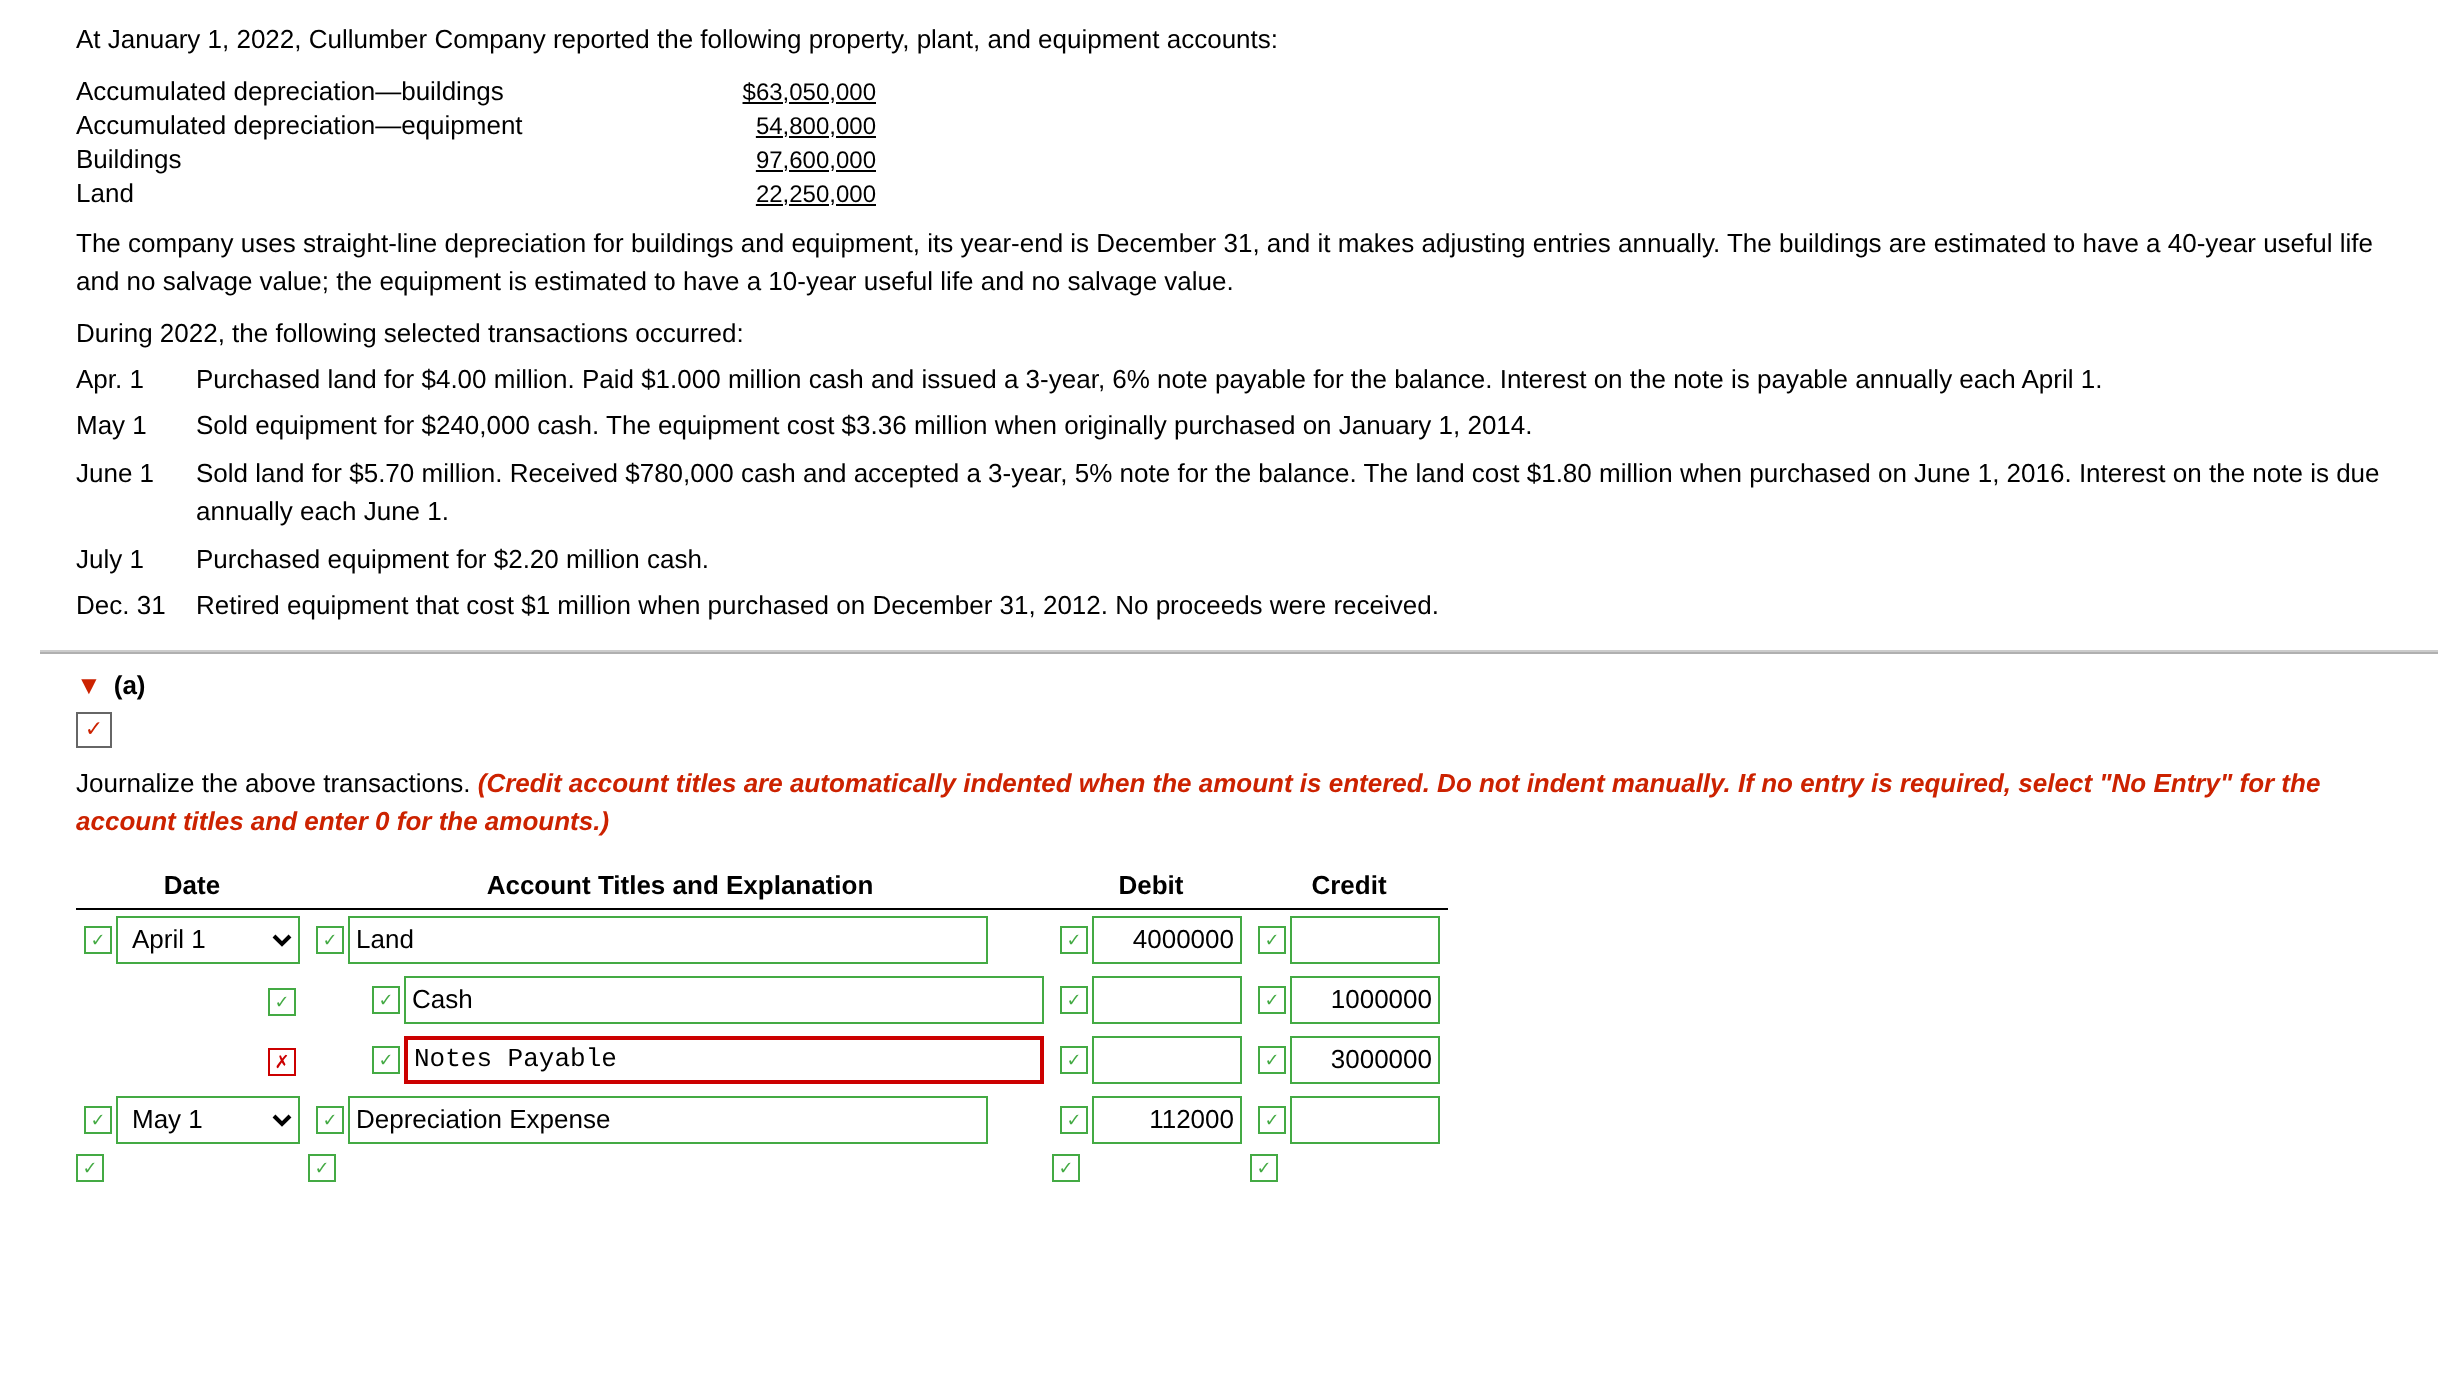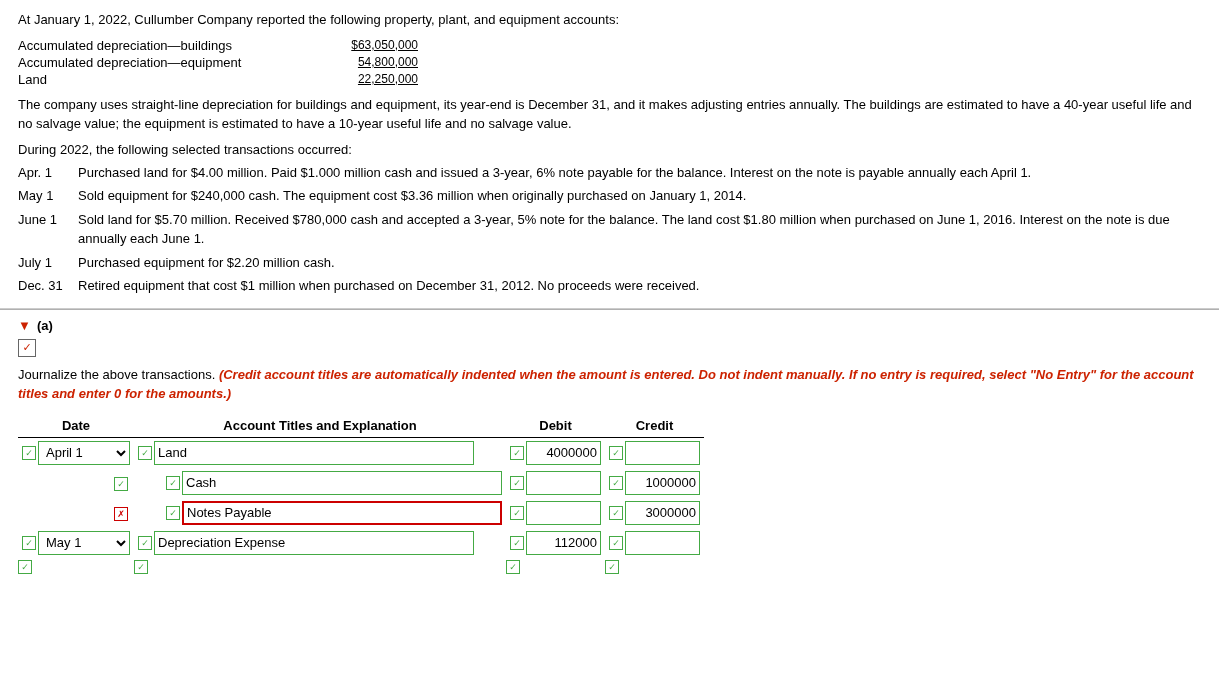--- a/index.html
+++ b/index.html
@@ -7,35 +7,36 @@
       font-family: Arial, sans-serif;
       font-size: 13px;
       background: #fff;
       color: #000;
     }
     .page {
       width: 1219px;
       min-height: 687px;
       background: #fff;
       overflow: hidden;
+      padding-left: 20px;
     }
     .top-section {
       padding: 10px 18px 8px 18px;
       border-bottom: 1px solid #ccc;
     }
     .intro-text {
       margin-bottom: 8px;
       line-height: 1.5;
     }
     .accounts-table {
       margin-bottom: 8px;
     }
     .accounts-row {
       display: flex;
-      align-items: center;
+      align-items: flex-end;
       margin-bottom: 2px;
     }
     .accounts-label {
       width: 280px;
       font-size: 13px;
     }
     .accounts-value {
       font-size: 12px;
       text-align: right;
       width: 120px;
@@ -174,20 +175,21 @@
       font-size: 13px;
       height: 24px;
       padding: 1px 3px;
     }
     .input-select-red {
       border: 2px solid #c00;
       background: #fff;
       font-size: 13px;
       height: 24px;
       padding: 1px 3px;
+      font-family: Liberation Mono, monospace;
     }
     .date-select {
       width: 92px;
     }
     .account-input-wide {
       width: 320px;
     }
     .amount-input {
       width: 75px;
       text-align: right;
@@ -203,20 +205,24 @@
     </div>
     <div class="accounts-table">
 
     <div class="accounts-row">
           <span class="accounts-label">Accumulated depreciation—buildings</span>
           <span class="accounts-value">$63,050,000</span>
         </div>
         <div class="accounts-row">
           <span class="accounts-label">Accumulated depreciation—equipment</span>
           <span class="accounts-value">54,800,000</span>
+        </div>
+        <div class="accounts-row">
+          <span class="accounts-label">Buildings</span>
+          <span class="accounts-value">97,600,000</span>
         </div>
         <div class="accounts-row">
           <span class="accounts-label">Land</span>
           <span class="accounts-value">22,250,000</span>
         </div>
       </div>
     <div class="description-block">
       <span>The company uses straight-line depreciation for buildings and equipment, its year-end is December 31, and it makes adjusting entries annually. The buildings are estimated to have a 40-year useful life and no salvage value; the equipment is estimated to have a 10-year useful life and no salvage value.</span>
     </div>
     <div class="transactions-heading">

